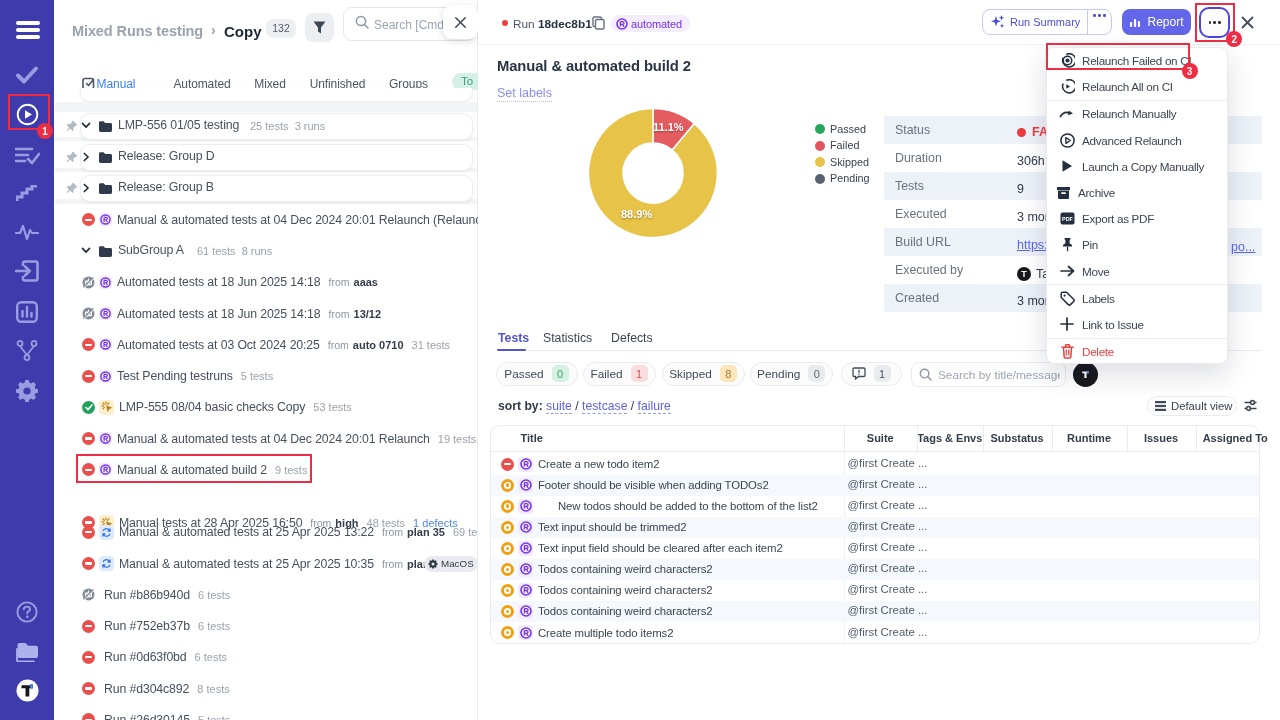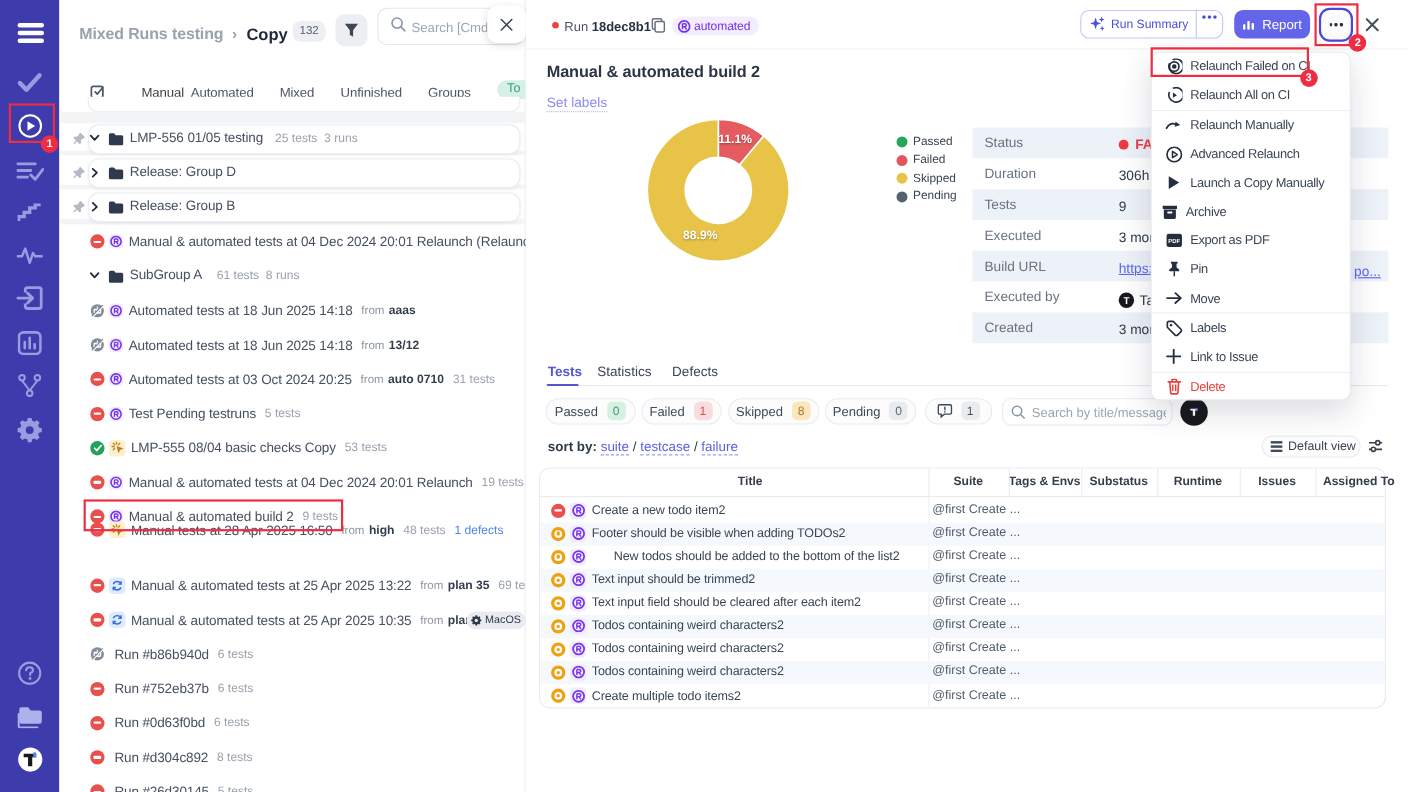--- a/index.html
+++ b/index.html
@@ -108,21 +108,21 @@
     <svg width="13" height="13" viewBox="0 0 15 15">
       <path d="M2 2 L13 13 M13 2 L2 13" stroke="#3e4856" stroke-width="1.7" stroke-linecap="round"></path>
     </svg>
   </div>
 <div class="abs" style="left:82px;top:76px;">
     <svg width="14" height="14" viewBox="0 0 14 14">
       <rect x="1" y="2.5" width="10.5" height="10.5" rx="2" stroke="#4b5563" stroke-width="1.6" fill="none"></rect>
       <path d="M4.5 7.5 L6.5 9.5 L11.5 3.5" stroke="#4b5563" stroke-width="1.6" fill="none" stroke-linecap="round" stroke-linejoin="round"></path>
     </svg>
   </div>
-<div class="abs" style="left:148px;top:76.5px;width:120px;margin-left:-60px;text-align:center;font-size:12px;font-weight:500;color:#404040;letter-spacing:-0.1px;">Manual</div>
+<div class="abs" style="left:116px;top:76.5px;width:120px;margin-left:-60px;text-align:center;font-size:12px;font-weight:500;color:#3b82f6;letter-spacing:-0.1px;">Manual</div>
 <div class="abs" style="left:202px;top:76.5px;width:120px;margin-left:-60px;text-align:center;font-size:12px;font-weight:500;color:#4c5664;letter-spacing:-0.1px;">Automated</div>
 <div class="abs" style="left:270px;top:76.5px;width:120px;margin-left:-60px;text-align:center;font-size:12px;font-weight:500;color:#4c5664;letter-spacing:-0.1px;">Mixed</div>
 <div class="abs" style="left:337.5px;top:76.5px;width:120px;margin-left:-60px;text-align:center;font-size:12px;font-weight:500;color:#4c5664;letter-spacing:-0.1px;">Unfinished</div>
 <div class="abs" style="left:408.5px;top:76.5px;width:120px;margin-left:-60px;text-align:center;font-size:12px;font-weight:500;color:#4c5664;letter-spacing:-0.1px;">Groups</div>
 <div class="abs" style="left:452px;top:72.5px;width:26px;height:17px;background:#d5f0e6;border-radius:9px 0 0 9px;font-size:11.5px;color:#3d9c85;display:flex;align-items:center;padding-left:9px;font-weight:500;">To</div>
 <div class="abs" style="left:80px;top:88px;width:393px;height:14px;background:#fff;border:1px solid #eceef1;border-radius:0 0 10px 10px;border-top:none;box-shadow:0 1px 3px rgba(120,130,150,.10);"></div>
 <div class="abs" style="left:55px;top:102px;width:422px;height:10px;background:#f3f4f6;"></div>
 <div class="abs" style="left:55px;top:136.8px;width:422px;height:4.4px;background:#f3f4f6;"></div>
 <div class="abs" style="left:55px;top:168.0px;width:422px;height:4.4px;background:#f3f4f6;"></div>
 <div class="abs" style="left:55px;top:199.3px;width:422px;height:4.4px;background:#f3f4f6;"></div>
@@ -340,21 +340,21 @@
       <svg width="11" height="11" viewBox="0 0 12 12">
         <circle cx="6" cy="6" r="5" stroke="#7635ea" stroke-width="1.6" fill="none"></circle>
         <path d="M4.4 3.6 V8.6 M4.4 3.6 H6.6 Q8 3.6 8 5 Q8 6.3 6.6 6.3 H4.4 M6.3 6.3 L8.2 8.8" stroke="#7635ea" stroke-width="1.3" fill="none"></path>
       </svg>
     </span>
     <span style="width:5px;flex:none;"></span>
     <span style="font-size:12.3px;color:#46505f;letter-spacing:-0.12px;white-space:nowrap;">Manual &amp; automated build 2</span>
     <span style="flex:none;width:8px;"></span>
     <span style="font-size:11px;color:#9aa2ad;flex:none;">9 tests</span>
   </div>
-<div class="abs flex" style="left:82px;top:473px;height:17px;width:396px;overflow:hidden;white-space:nowrap;">
+<div class="abs flex" style="left:82px;top:514px;height:17px;width:396px;overflow:hidden;white-space:nowrap;">
     <span style="display:inline-flex;width:13px;height:13px;border-radius:50%;background:#e94f4d;align-items:center;justify-content:center;flex:none;">
       <span style="width:7px;height:2.2px;background:#fff;border-radius:1px;"></span>
     </span>
     <span style="width:4px;flex:none;"></span>
     <span style="display:inline-flex;width:15px;height:15px;border-radius:4px;background:#fdf0ce;align-items:center;justify-content:center;flex:none;">
       <svg width="12" height="12" viewBox="0 0 11 11">
         <path d="M4.6 4 L10.4 6.1 L7.5 7.5 L6.1 10.4 Z" fill="#c2801d"></path>
         <path d="M4.5 0.8 V2.5 M0.8 4.5 H2.5 M1.8 1.8 L3 3 M7.2 1.8 L6 3 M1.8 7.2 L3 6" stroke="#c2801d" stroke-width="1.1" stroke-linecap="round"></path>
       </svg>
     </span>
@@ -622,21 +622,21 @@
     <span style="font-size:11.3px;color:#39434f;margin-left:5px;white-space:nowrap;">Default view</span>
   </div>
 <div class="abs" style="left:1244px;top:399px;">
     <svg width="13" height="13" viewBox="0 0 13 13">
       <path d="M0.5 3.5 H12.5 M0.5 9.5 H12.5" stroke="#39434f" stroke-width="1.5"></path>
       <circle cx="8.5" cy="3.5" r="1.9" fill="#fff" stroke="#39434f" stroke-width="1.5"></circle>
       <circle cx="4.5" cy="9.5" r="1.9" fill="#fff" stroke="#39434f" stroke-width="1.5"></circle>
     </svg>
   </div>
 <div class="abs" style="left:489.5px;top:425px;width:770px;height:218.5px;background:#fff;border:1px solid #e9ebef;border-radius:10px;"></div>
-<div class="abs" style="left:489.5px;top:432px;width:354.0px;text-align:center;font-size:11px;font-weight:700;color:#333d4b;overflow:hidden;padding-left:31px;">Title</div>
+<div class="abs" style="left:489.5px;top:432px;width:354.0px;font-size:11px;font-weight:700;color:#333d4b;overflow:hidden;padding-left:31px;">Title</div>
 <div class="abs" style="left:843.5px;top:432px;width:73.5px;text-align:center;font-size:11px;font-weight:700;color:#333d4b;overflow:hidden;">Suite</div>
 <div class="abs" style="left:917px;top:432px;width:65.5px;text-align:center;font-size:11px;font-weight:700;color:#333d4b;overflow:hidden;">Tags &amp; Envs</div>
 <div class="abs" style="left:982.5px;top:432px;width:69.0px;text-align:center;font-size:11px;font-weight:700;color:#333d4b;overflow:hidden;">Substatus</div>
 <div class="abs" style="left:1051.5px;top:432px;width:75.0px;text-align:center;font-size:11px;font-weight:700;color:#333d4b;overflow:hidden;">Runtime</div>
 <div class="abs" style="left:1126.5px;top:432px;width:69.0px;text-align:center;font-size:11px;font-weight:700;color:#333d4b;overflow:hidden;">Issues</div>
 <div class="abs" style="left:1195.5px;top:432px;width:79.5px;text-align:center;font-size:11px;font-weight:700;color:#333d4b;overflow:hidden;">Assigned To</div>
 <div class="abs" style="left:843.5px;top:426px;width:1px;height:25px;background:#e9ebef;"></div>
 <div class="abs" style="left:917px;top:426px;width:1px;height:25px;background:#e9ebef;"></div>
 <div class="abs" style="left:982.5px;top:426px;width:1px;height:25px;background:#e9ebef;"></div>
 <div class="abs" style="left:1051.5px;top:426px;width:1px;height:25px;background:#e9ebef;"></div>

